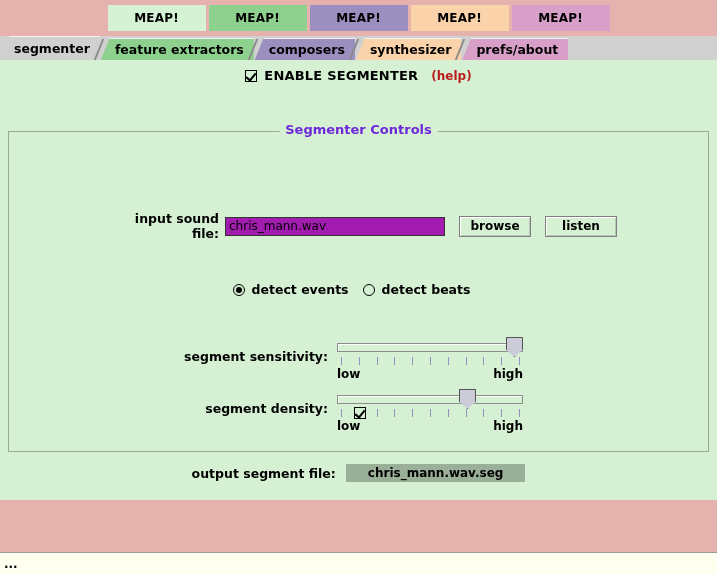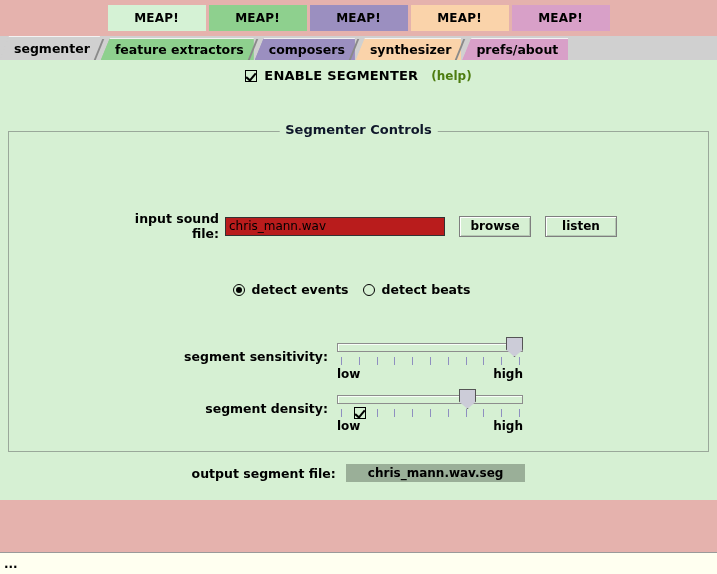--- a/index.html
+++ b/index.html
@@ -137,21 +137,21 @@
   }
   .enable-label {
     font-size: 13px;
     font-weight: bold;
     color: #000;
     letter-spacing: .2px;
   }
   .help-link {
     font-size: 12px;
     font-weight: bold;
-    color: #4d7c0f;
+    color: #b91c1c;
     cursor: pointer;
     margin-left: 6px;
   }
 
   
   .fieldset {
     position: absolute;
     left: 8px; top: 71px;
     width: 701px; height: 321px;
     border: 1px solid #9aa89a;
@@ -159,36 +159,36 @@
   }
   .legend {
     position: absolute;
     left: 50%;
     transform: translateX(-50%);
     top: -10px;
     background: #d6f0d3;
     padding: 0 6px;
     font-size: 13px;
     font-weight: bold;
-    color: #0f172a;
+    color: #6d28d9;
   }
 
   .row { position: absolute; display: flex; align-items: center; }
 
   .lbl {
     font-size: 12.5px;
     font-weight: bold;
     color: #000;
     text-align: right;
   }
 
   .file-input {
     width: 220px;
     height: 19px;
-    background: #b91c1c;
+    background: #a21caf;
     border: 1px solid #333;
     box-sizing: border-box;
     font-family: "DejaVu Sans", sans-serif;
     font-size: 12px;
     color: #000;
     padding: 0 3px;
     outline: none;
   }
 
   .btn {

